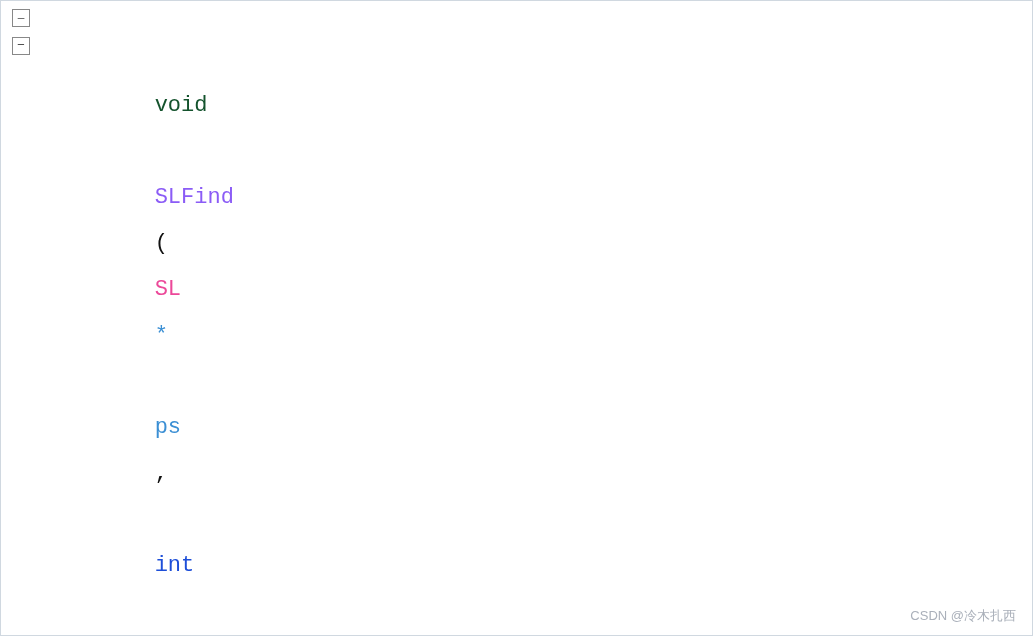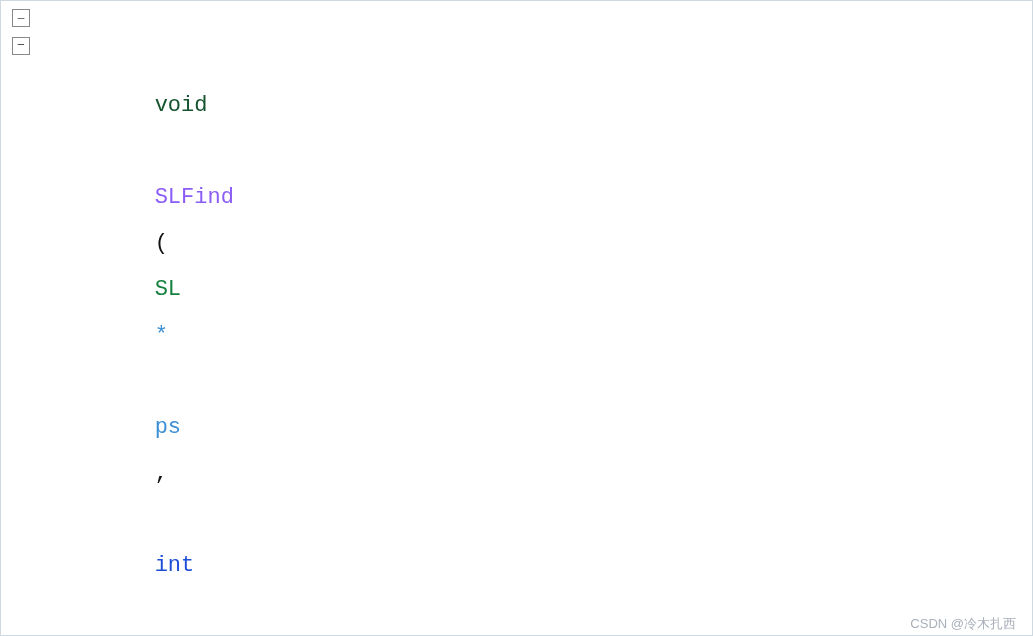--- a/index.html
+++ b/index.html
@@ -69,29 +69,29 @@
 
     .code-content {
       flex: 1;
       padding-left: 8px;
       white-space: pre;
       line-height: 46px;
     }
 
     .kw-void { color: #14532d; }
     .kw-func { color: #8b5cf6; }
-    .kw-type { color: #15803d; }
+    .kw-type { color: #ec4899; }
     .kw-ptr  { color: #3b8fd4; }
     .kw-int  { color: #1d4ed8; }
     .punc     { color: #111; }
     .var-ps   { color: #3b8fd4; text-align: center; }
 
     .watermark {
       position: absolute;
-      bottom: 2px;
+      bottom: 10px;
       right: 16px;
       font-size: 13px;
       color: #aab0ba;
       font-family: Arial, sans-serif;
     }
 
   </style>
 </head>
 <body>
 

